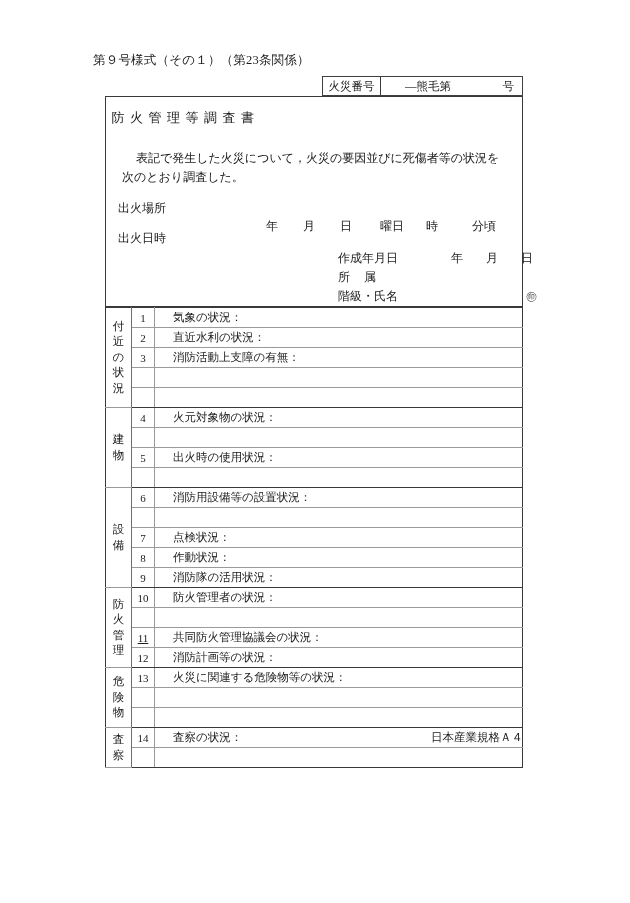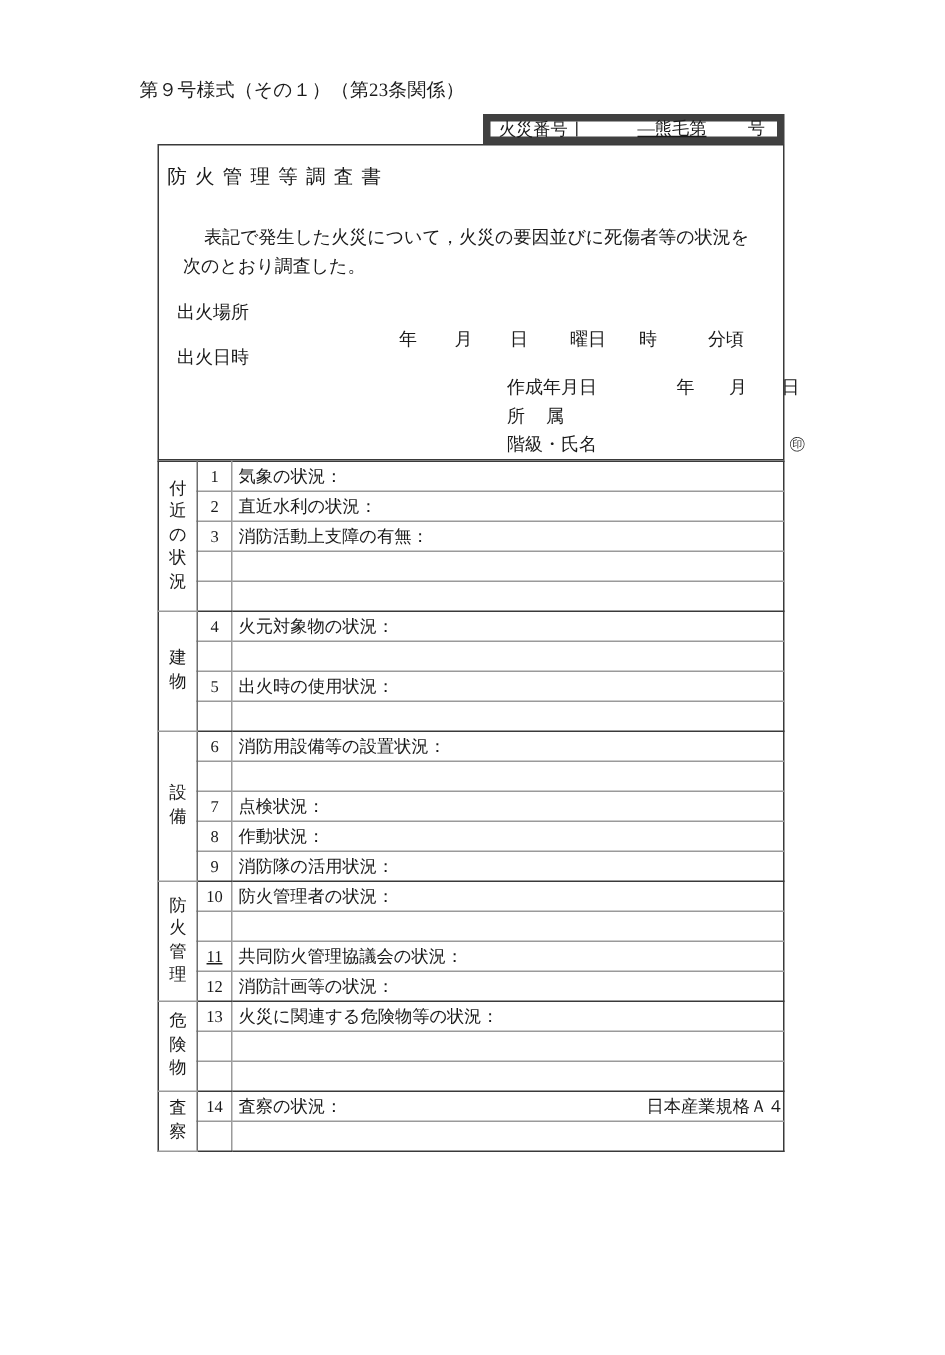--- a/index.html
+++ b/index.html
@@ -33,21 +33,21 @@
     white-space: nowrap;
   }
 
   
   .fireno-box {
     position: absolute;
     left: 322px;
     top: 76px;
     width: 201px;
     height: 20px;
-    border: 5px solid #404040;
+    border: 1px solid #404040;
     box-sizing: border-box;
     display: flex;
     align-items: center;
   }
   .fireno-label {
     width: 58px;
     height: 100%;
     border-right: 1px solid #3a3a3a;
     box-sizing: border-box;
     display: flex;
@@ -57,25 +57,24 @@
     white-space: nowrap;
   }
   .fireno-value {
     flex: 1;
     height: 100%;
     position: relative;
     font-size: 11.5px;
   }
   .fireno-value .v1 {
     position: absolute;
-    left: 40px;
+    left: 24px;
     top: 50%;
     transform: translateY(-50%);
     white-space: nowrap;
-    text-decoration: underline;
   }
   .fireno-value .v2 {
     position: absolute;
     right: 8px;
     top: 50%;
     transform: translateY(-50%);
     white-space: nowrap;
   }
 
   
@@ -193,21 +192,21 @@
   .main-table td.sec-label .vchar {
     display: block;
   }
   .main-table td.num {
     width: 22px;
     text-align: center;
     font-size: 11px;
     border-right: 1px solid #9a9a9a;
   }
   .main-table td.item {
-    padding-left: 4px;
+    padding-left: 18px;
     border-right: 1px solid #3a3a3a;
     white-space: nowrap;
   }
   .main-table td.blank {
     border-right: 1px solid #3a3a3a;
   }
   .main-table tr.sec-top td {
     border-top: 1px solid #3a3a3a;
   }
   .main-table tr.sec-last td {

